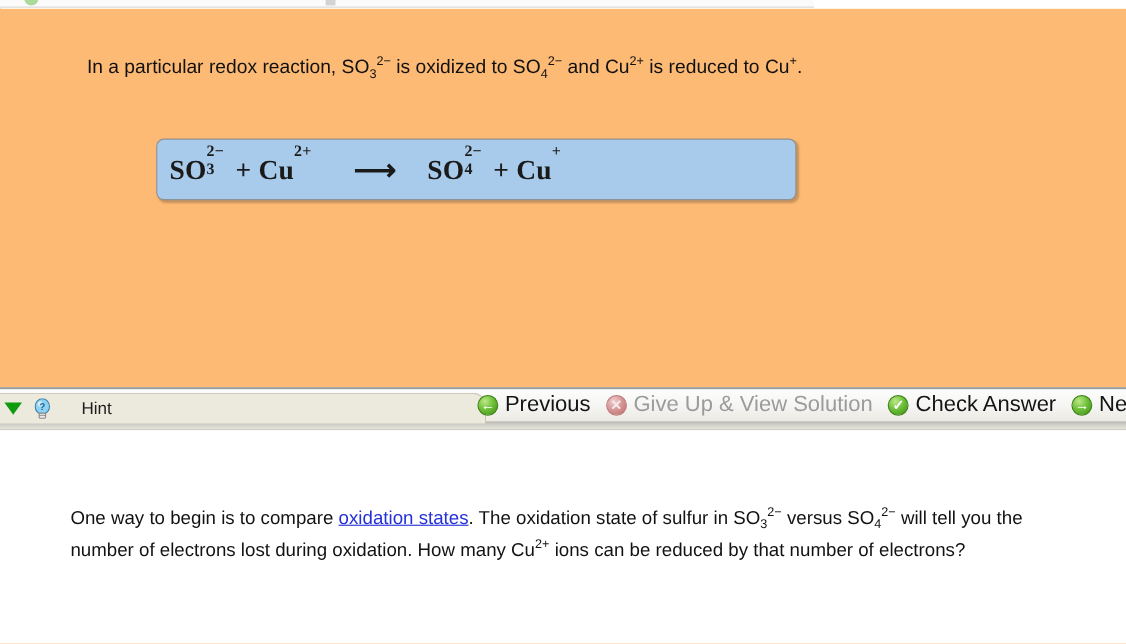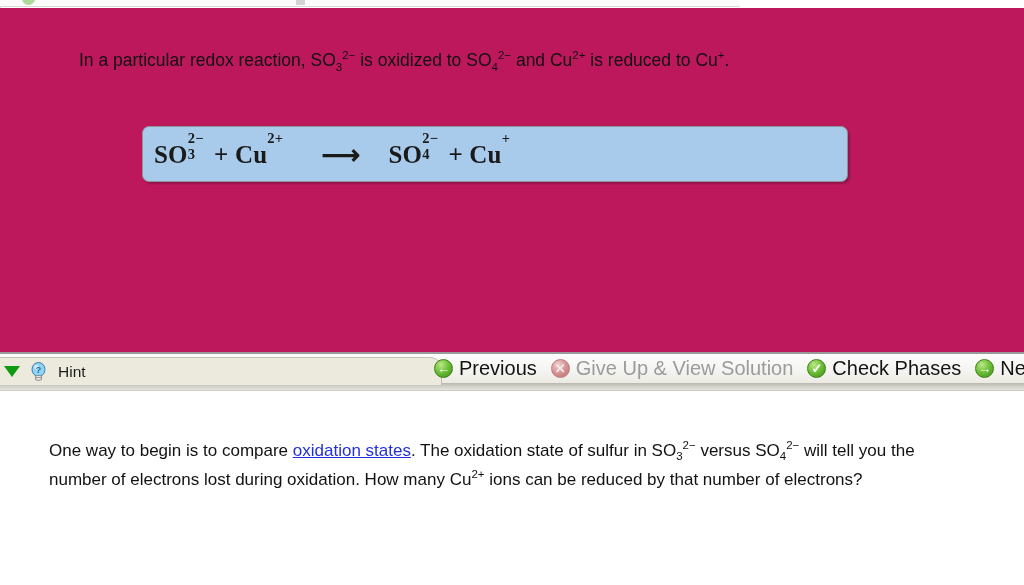--- a/index.html
+++ b/index.html
@@ -52,21 +52,21 @@
     width: 1px; height: 345px;
     background: #e2e2e2;
   }
 
   
   #question-area {
     position: absolute;
     left: 0; top: 8px;
     width: 1024px;
     height: 344px;
-    background: #be185d;
+    background: #fdba74;
   }
   #prompt {
     position: absolute;
     left: 79px;
     top: 40px;
     width: 880px;
     font-size: 17.5px;
     color: #111111;
     line-height: 25px;
     white-space: pre-wrap;
@@ -76,21 +76,21 @@
     line-height: 0;
   }
   #prompt sup { vertical-align: super; }
   #prompt sub { vertical-align: sub; }
 
   
   #equation-box {
     position: absolute;
     left: 142px;
     top: 118px;
-    width: 706px;
+    width: 582px;
     height: 56px;
     background: #a9cbeb;
     border: 1px solid #8d9297;
     border-radius: 7px;
     box-shadow: 2px 2px 2px rgba(0,0,0,.22);
   }
   #equation {
     position: absolute;
     left: 11px;
     top: 50%;
@@ -183,21 +183,21 @@
     cursor: pointer;
   }
   #bulb-icon {
     position: relative;
     margin-left: 11px;
     width: 15px;
     height: 20px;
     cursor: pointer;
   }
   #hint-label {
-    margin-left: 12px;
+    margin-left: 28px;
     font-size: 15.5px;
     color: #1d1d1d;
   }
 
   
   #nav-buttons {
     position: absolute;
     left: 428px;
     top: 2px;
     height: 29px;
@@ -263,25 +263,26 @@
   #hint-panel {
     position: absolute;
     left: 0;
     top: 398px;
     width: 1024px;
     height: 187px;
     background: #ffffff;
   }
   #hint-panel .hp {
     position: absolute;
-    left: 49px;
+    left: 64px;
     width: 900px;
     font-size: 17px;
     color: #121212;
     line-height: 29px;
+    margin-top: 20px;
   }
   #hint-p1 { top: 38px; }
   #hint-p2 { top: 125px; line-height: 21px; }
   #hint-panel sup, #hint-panel sub {
     font-size: 11.5px;
     line-height: 0;
   }
   #hint-panel sup { vertical-align: super; }
   #hint-panel sub { vertical-align: sub; }
   .lnk {
@@ -344,21 +345,21 @@
         <span class="glyph dim">✕</span>
       </span>
       <span class="lbl">Give Up &amp; View Solution</span>
     </div>
 
     <div class="navbtn">
       <span class="ic">
         <span class="circ circ-green"></span>
         <span class="glyph">✓</span>
       </span>
-      <span class="lbl">Check Phases</span>
+      <span class="lbl">Check Answer</span>
     </div>
 
     <div class="navbtn">
       <span class="ic">
         <span class="circ circ-green"></span>
         <span class="glyph">→</span>
       </span>
       <span class="lbl">Next</span>
     </div>
 

